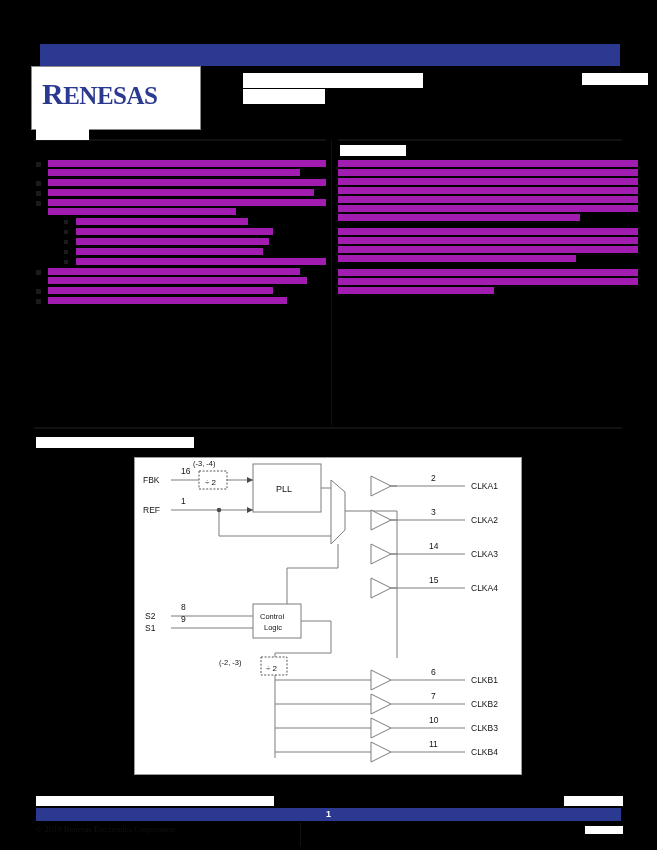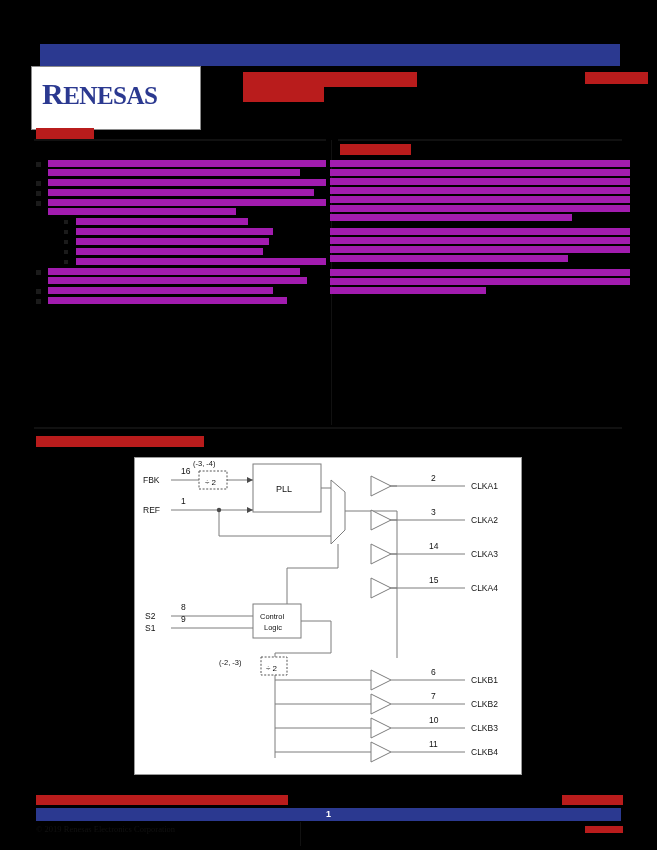--- a/index.html
+++ b/index.html
@@ -15,30 +15,30 @@
             font-size:25px;font-weight:bold;color:#2B3990;letter-spacing:-0.5px;}
   .logo-txt .cap{font-size:30px;}
 
   .title-main{position:absolute;left:243px;top:72px;width:290px;
               font-size:13px;font-weight:bold;line-height:15px;letter-spacing:0.4px;
               color:#000;}
   .partno{position:absolute;left:552px;top:72px;width:96px;text-align:right;
           font-size:11px;font-weight:bold;color:#000;}
 
   
-  .obs{color:transparent;background:#b91c1c;display:inline;
+  .obs{color:transparent;background:#ffffff;display:inline;font-family:Liberation Mono, monospace;
        -webkit-text-fill-color:transparent;}
 
   
   .rule{position:absolute;height:2px;background:#111;}
   .sec-h{position:absolute;font-size:10px;font-weight:bold;letter-spacing:0.6px;color:#000;}
 
   
   .col-left{position:absolute;left:34px;top:160px;width:292px;}
-  .col-right{position:absolute;left:330px;top:160px;width:300px;}
+  .col-right{position:absolute;left:338px;top:160px;width:300px;}
   .vdiv{position:absolute;left:331px;top:140px;width:1px;height:285px;background:#111;}
 
   ul.feat{list-style:none;margin:0;padding:0;}
   ul.feat li{position:relative;padding-left:14px;margin-bottom:3px;font-size:7.6px;
              line-height:9.5px;}
   ul.feat li::before{content:"";position:absolute;left:2px;top:2px;width:5px;height:5px;
              background:#1b1b1b;}
   ul.feat li.sub{padding-left:28px;margin-left:14px;}
   ul.feat li.sub::before{left:16px;width:4px;height:4px;}
   .ln{display:block;background:#a21caf;color:transparent;height:7px;margin-bottom:2px;}

